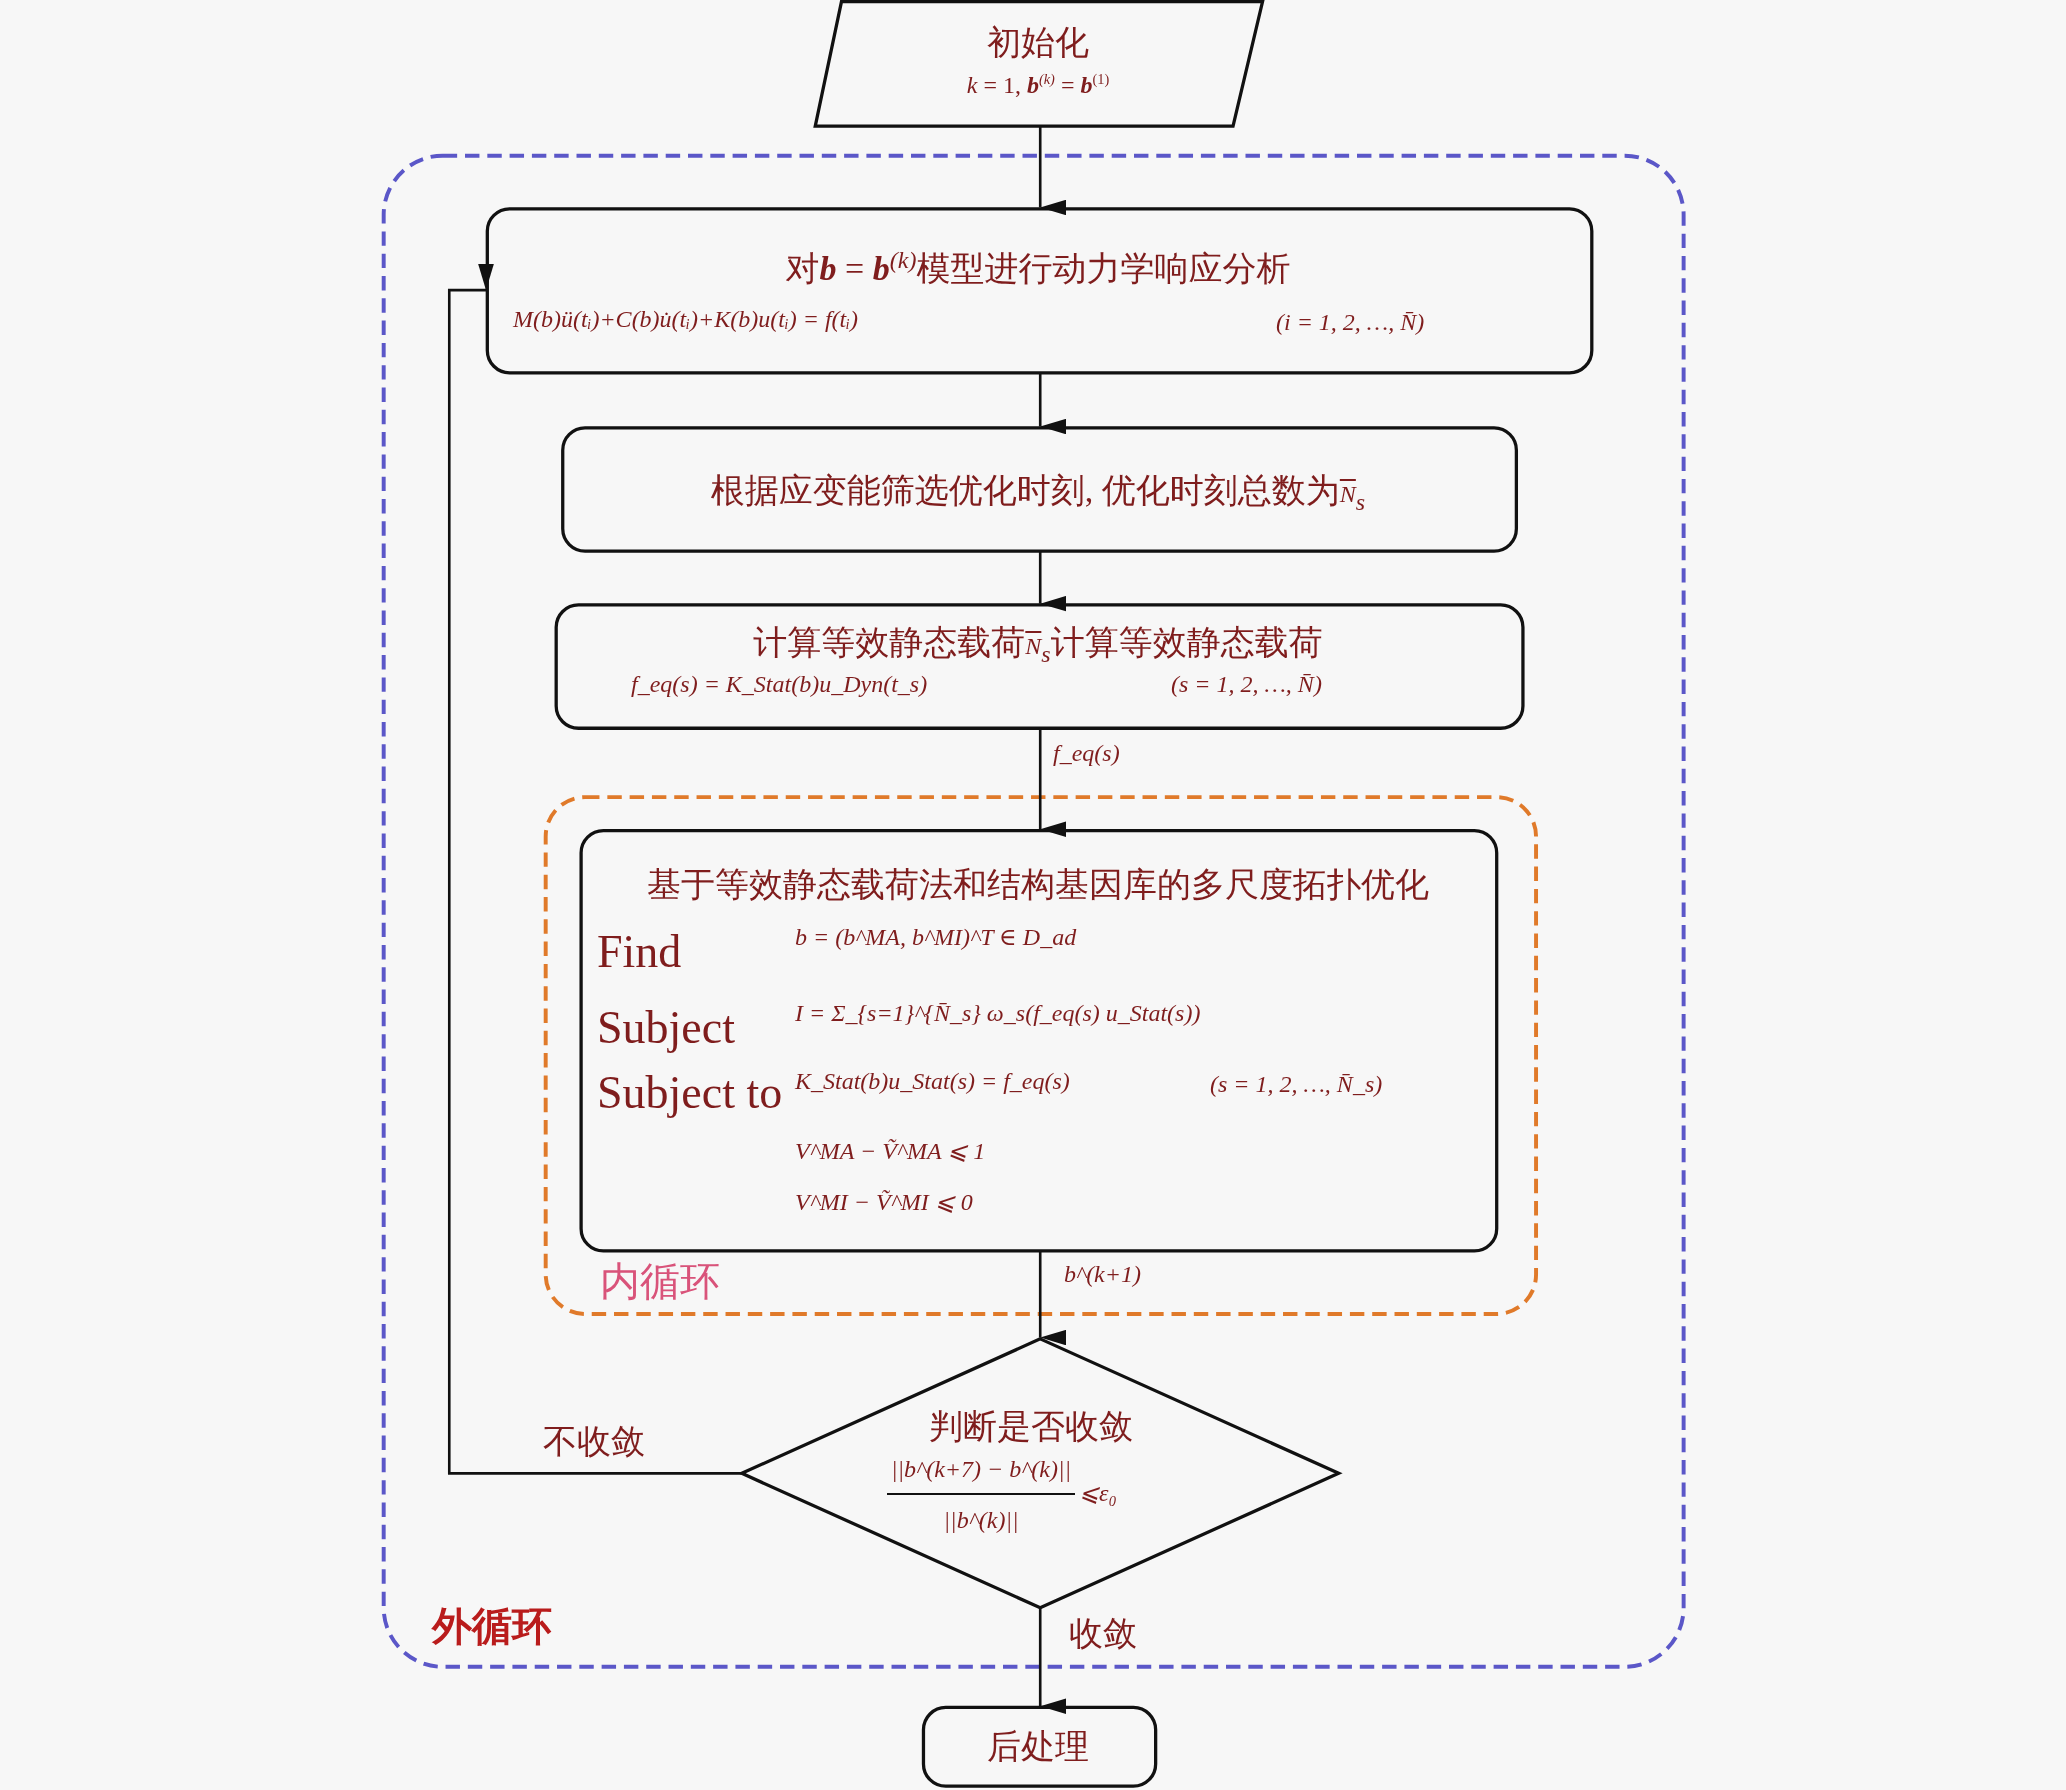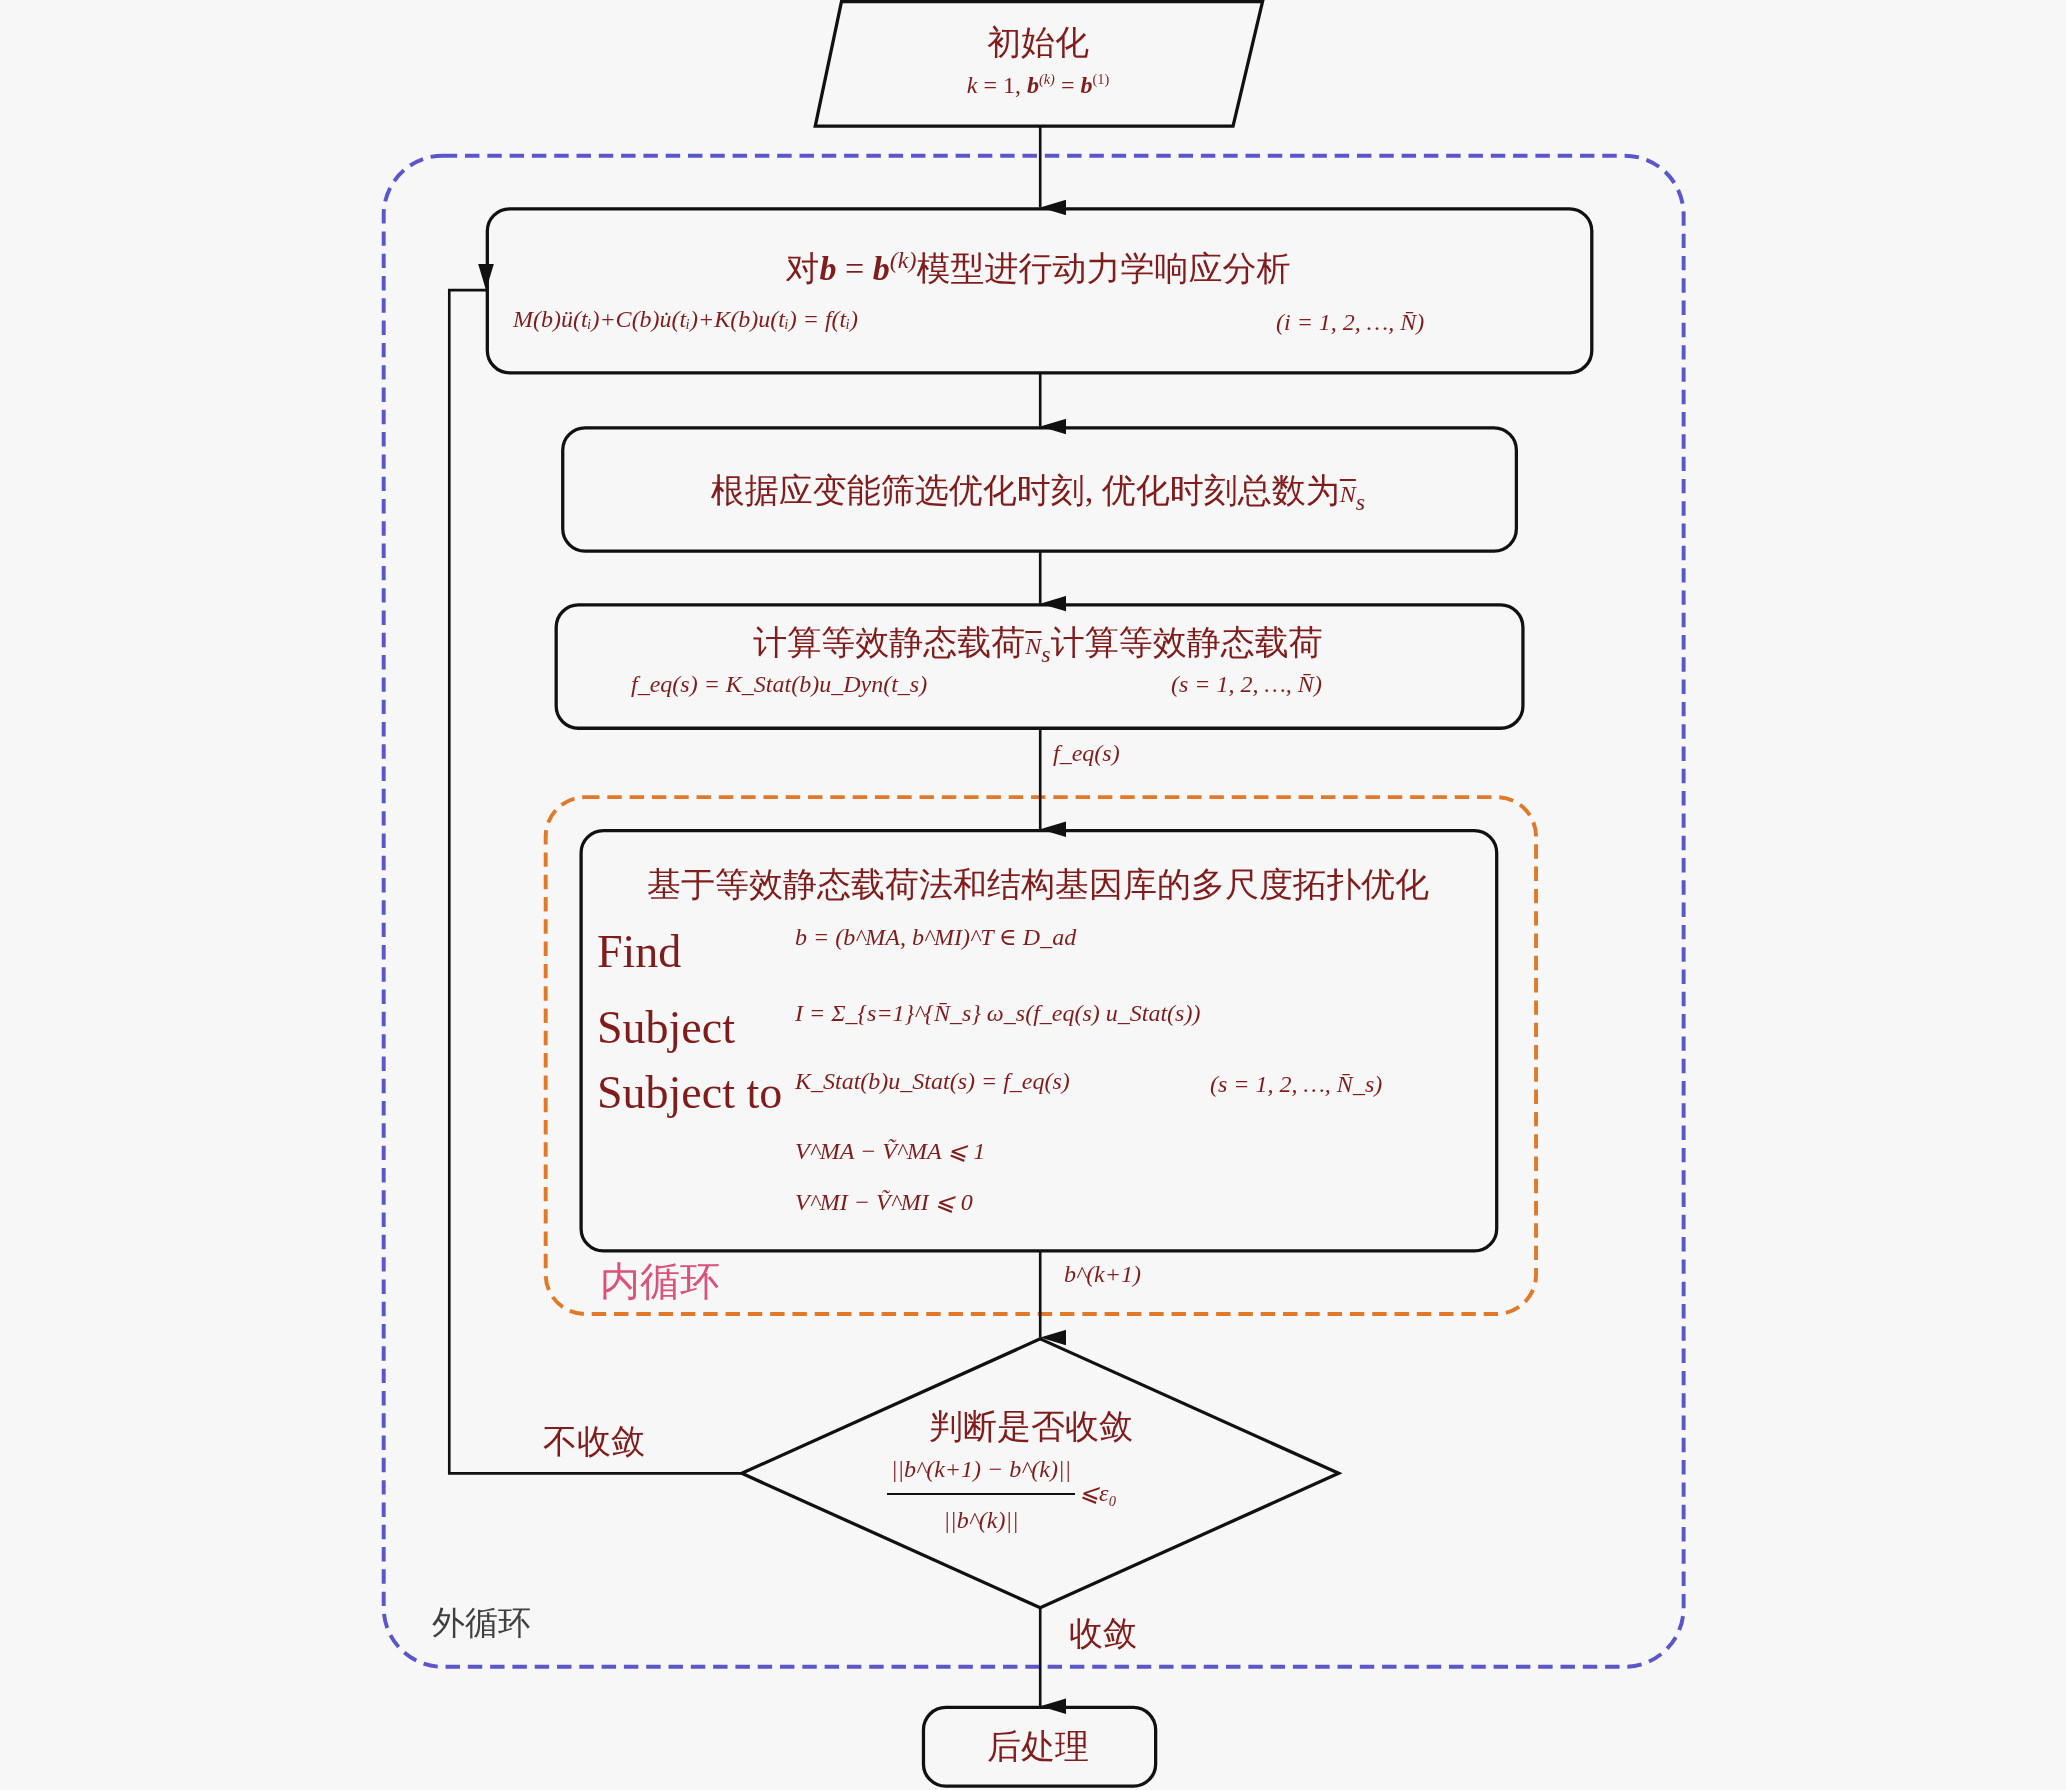--- a/index.html
+++ b/index.html
@@ -8,21 +8,21 @@
   svg.diagram { position: absolute; left: 0; top: 0; width: 2066px; height: 1791px; }
   .txt { position: absolute; white-space: nowrap; line-height: 1; color: #7f1d1d;
          font-family: "Liberation Serif", "DejaVu Serif", serif; }
   .cn { font-size: 34px; }
   .math { font-size: 24px; font-style: italic; }
   .b { font-weight: bold; font-style: italic; }
   .up { font-style: normal; }
   sup, sub { font-size: 60%; line-height: 0; }
   .center { transform: translateX(-50%); text-align: center; }
   .lbl-inner { color: #d9537a; font-size: 40px; }
-  .lbl-outer { color: #404040; font-size: 33px; }
+  .lbl-outer { color: #b91c1c; font-size: 40px; font-weight: bold; }
   .rowlbl { font-size: 46px; font-style: normal; }
   .bar { text-decoration: overline; }
   .frac { display: inline-block; vertical-align: middle; text-align: center; }
   .frac .num, .frac .den { display: block; padding: 0 3.9px; }
   .frac .num { border-bottom: 2px solid #111; padding-bottom: 11.8px; }
   .frac .den { padding-top: 13px; }
 </style>
 </head>
 <body>
 
@@ -97,21 +97,21 @@
 <div class="txt math" style="left:795px; top:1139px;">V^MA − Ṽ^MA ⩽ 1</div>
 <div class="txt math" style="left:795px; top:1190px;">V^MI − Ṽ^MI ⩽ 0</div>
 
 <div class="txt lbl-inner" style="left:600px; top:1262px;">内循环</div>
 
 <div class="txt math" style="left:1064px; top:1262px;">b^(k+1)</div>
 
 <div class="txt cn center" style="left:1031px; top:1410px;">判断是否收敛</div>
 <div class="txt" style="left:887px; top:1457px; font-size:29px;">
   <span class="frac">
-    <span class="num math">||b^(k+1) − b^(k)||</span>
+    <span class="num math">||b^(k+7) − b^(k)||</span>
     <span class="den math">||b^(k)||</span>
   </span><span class="math" style="margin-left:3.9px;">⩽ε₀</span>
 </div>
 
 <div class="txt cn" style="left:543px; top:1425px;">不收敛</div>
 <div class="txt cn" style="left:1069px; top:1617px;">收敛</div>
 
 <div class="txt lbl-outer" style="left:432px; top:1607px;">外循环</div>
 
 <div class="txt cn center" style="left:1038px; top:1730px;">后处理</div>

